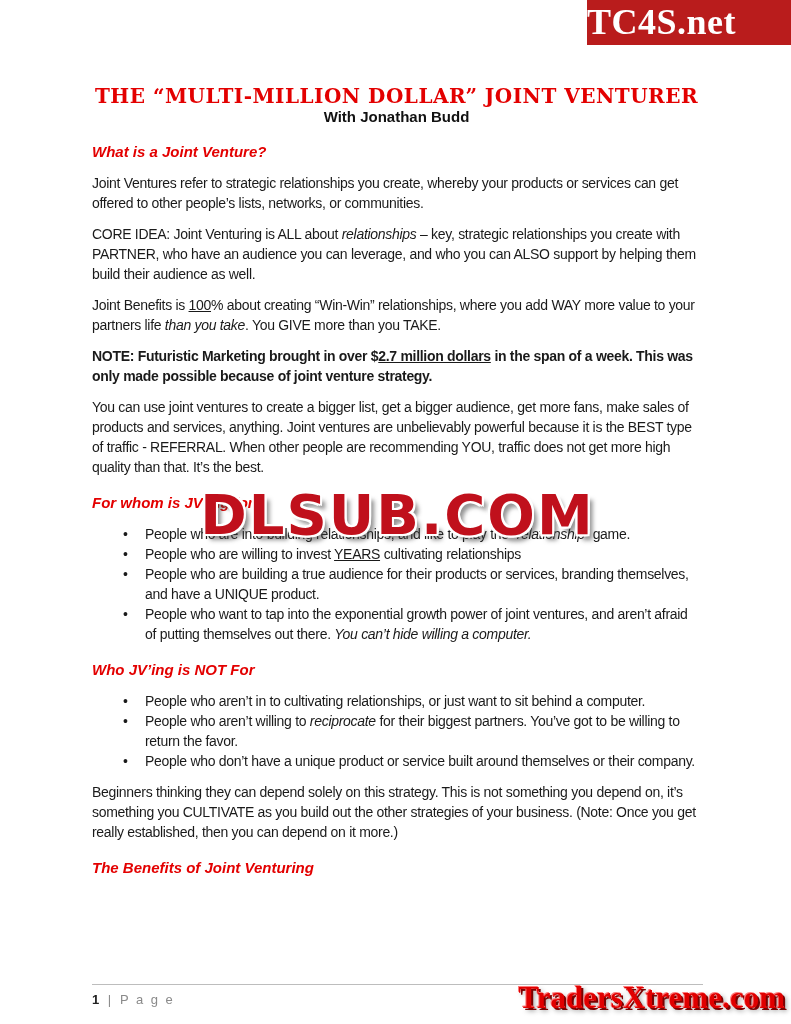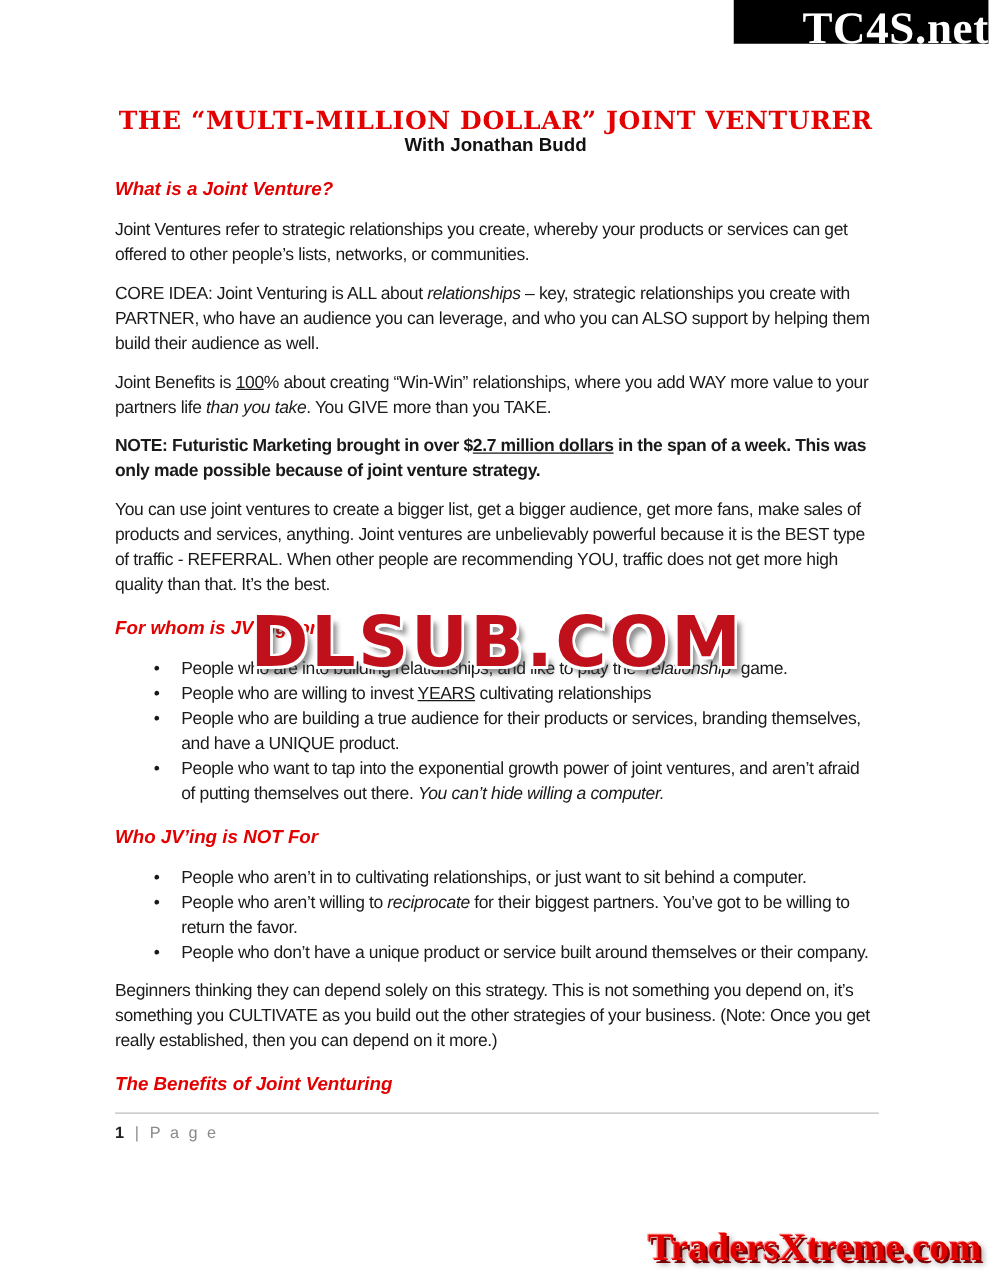--- a/index.html
+++ b/index.html
@@ -12,28 +12,28 @@
     height: 1024px;
     margin: 0 auto;
     background: #ffffff;
     overflow: hidden;
   }
 
   
   .wm-top {
     position: absolute;
     top: 0; right: 0;
-    width: 204px; height: 35px;
-    background: #000000;
+    width: 204px; height: 45px;
+    background: #b91c1c;
     color: #ffffff;
     font-family: "Liberation Serif", serif;
     font-weight: bold;
     font-size: 36px;
     line-height: 45px;
-    text-align: right;
+    text-align: left;
     letter-spacing: 0.5px;
   }
 
   
   .wm-center {
     position: absolute;
     top: 482px; left: 4px; right: 0;
     text-align: center;
     font-family: "DejaVu Sans", sans-serif;
     font-weight: bold;
@@ -122,21 +122,21 @@
     position: absolute;
     left: 31px;
     top: 0;
   }
 
   .run-i { font-style: italic; }
   .run-u { text-decoration: underline; }
 
   .page-footer {
     position: absolute;
-    top: 890px; left: 92px; right: 88px;
+    top: 984px; left: 92px; right: 88px;
     border-top: 1px solid #bdbdbd;
     padding-top: 7px;
     font-size: 13px;
     color: #1a1a1a;
   }
   .page-footer .pg-num { font-weight: bold; color: #222222; }
   .page-footer .pg-sep { color: #8a8a8a; margin: 0 5px; }
   .page-footer .pg-word { color: #8a8a8a; letter-spacing: 2px; }
 </style>
 </head>

